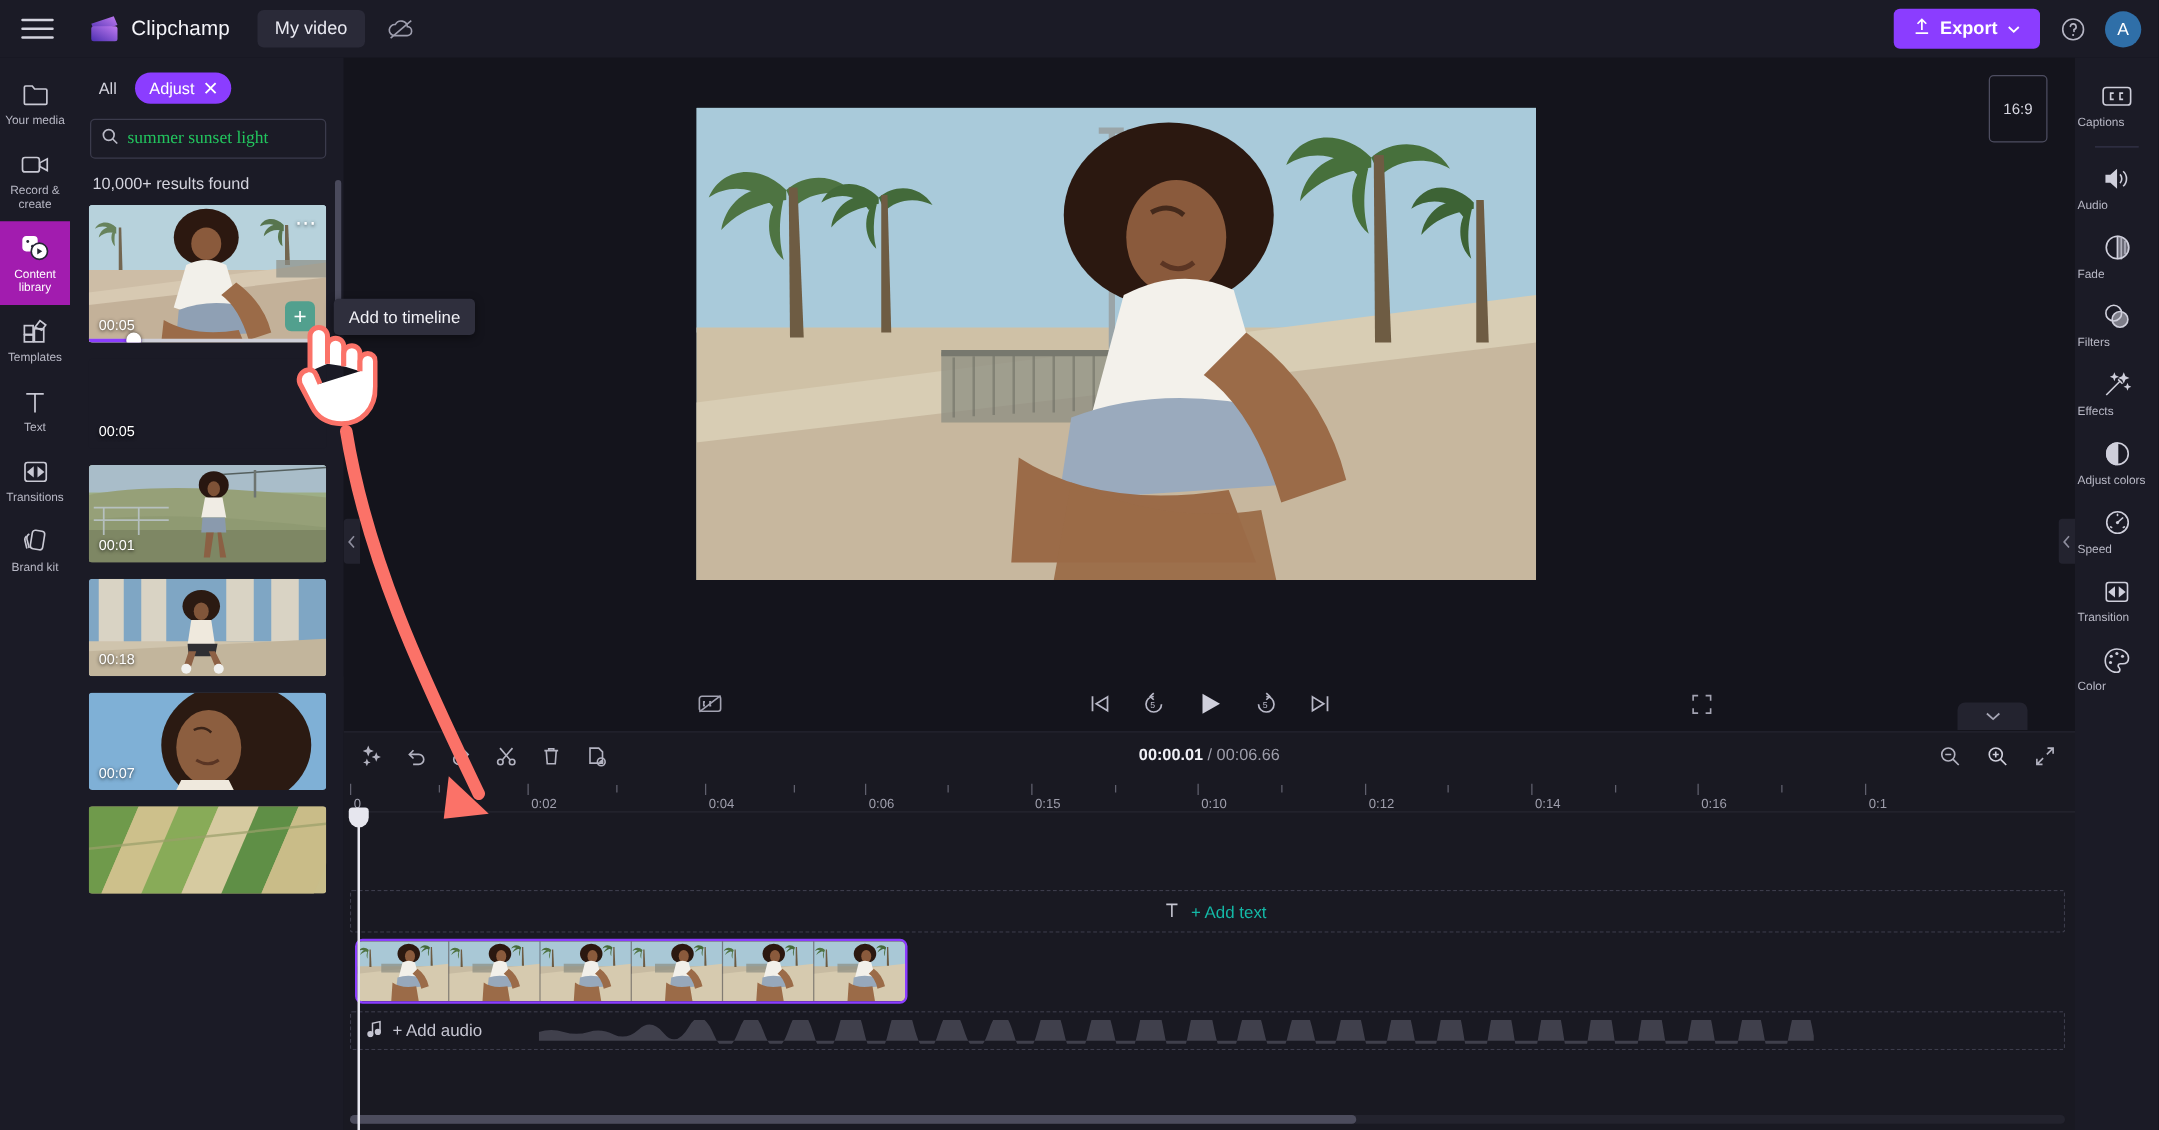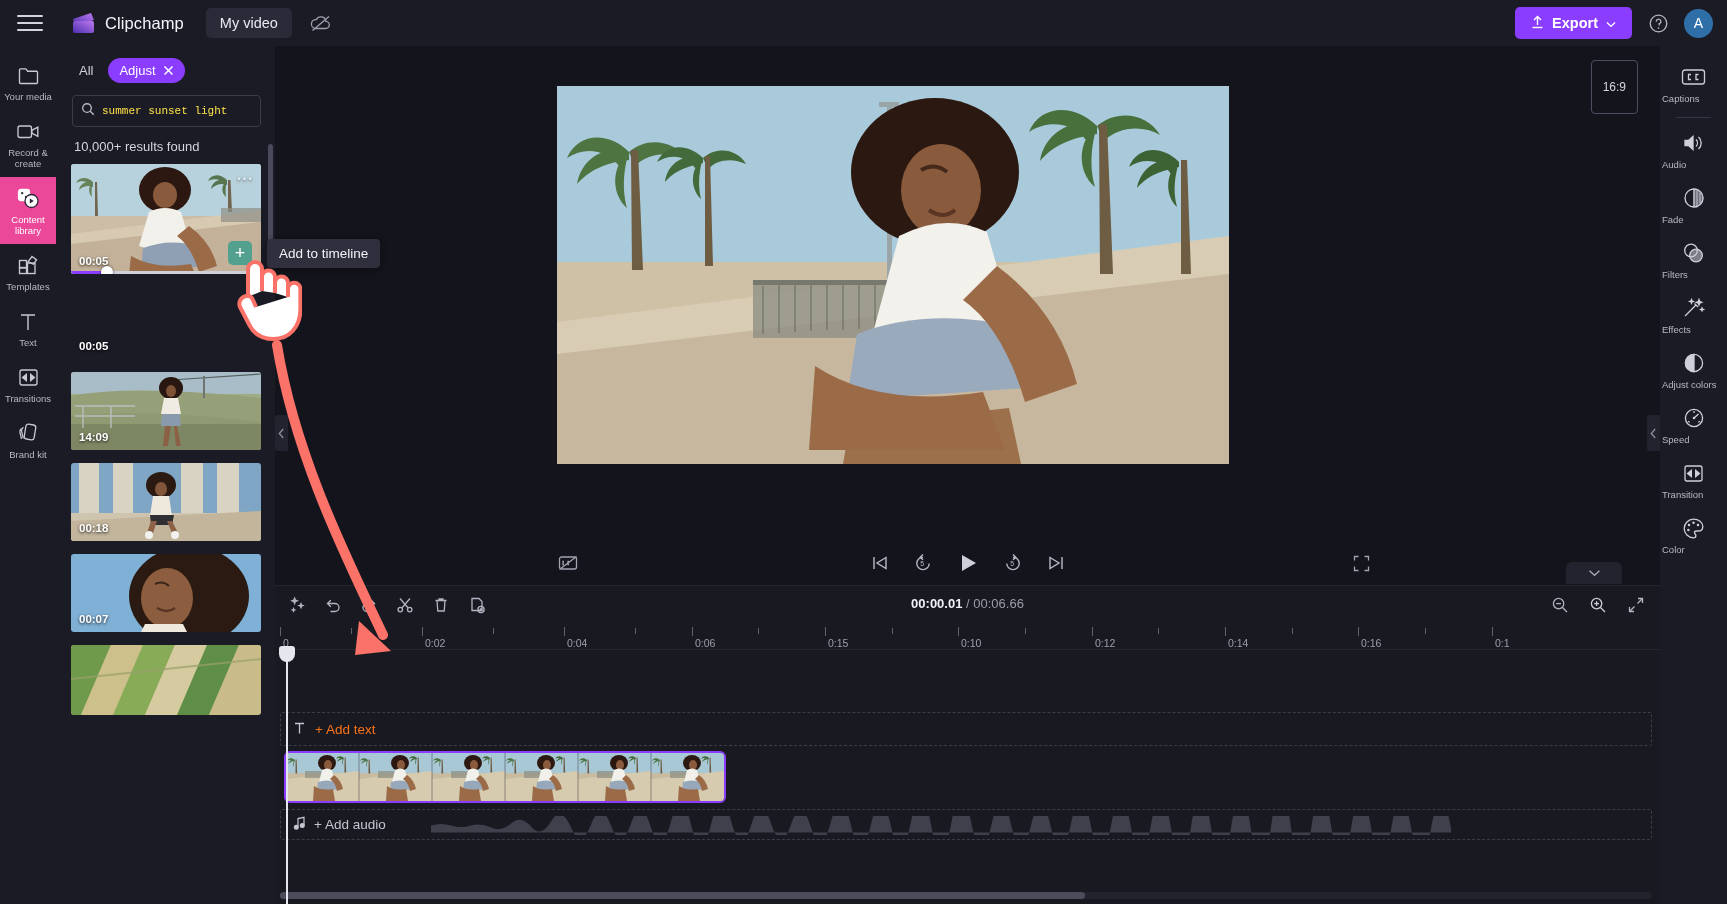--- a/index.html
+++ b/index.html
@@ -53,21 +53,21 @@
   }
 
   
   .rail {
     position: absolute; top: 46px; left: 0; width: 56px; height: 858px;
     background: #1b1b26; padding-top: 8px;
   }
   .rail-item {
     width: 56px; padding: 9px 2px 8px; text-align: center; cursor: pointer;
   }
-  .rail-item.active { background: #ec4899; }
+  .rail-item.active { background: #a21caf; }
   .rail-icon { height: 24px; display: flex; align-items: center; justify-content: center; }
   .rail-label {
     margin-top: 4px; font-size: 9.5px; line-height: 11px; color: #b9b9c6;
   }
   .rail-item.active .rail-label { color: #fff; }
 
   
   .panel {
     position: absolute; top: 46px; left: 56px; width: 219px; height: 858px;
     background: #1b1b26; overflow: hidden;
@@ -83,34 +83,34 @@
   }
   .chip-x { font-size: 14px; line-height: 1; }
   .search-wrap {
     margin: 6px 14px 0 16px; height: 32px;
     border: 1px solid #3b3b4c; border-radius: 4px;
     display: flex; align-items: center; gap: 7px; padding: 0 8px;
     background: #1b1b26;
   }
   .search-input {
     flex: 1; background: transparent; border: none; outline: none;
-    color: #fde047; font-size: 11px; font-family: Liberation Mono, monospace;
+    color: #22c55e; font-size: 14px; font-family: Liberation Serif, serif;
   }
   .results-count {
     padding: 12px 0 10px 18px; font-size: 13px; color: #d4d4de;
   }
   .thumb-list { padding: 0 13px 0 15px; }
   .thumb {
     position: relative; width: 190px; margin-bottom: 13px;
     border-radius: 3px; overflow: hidden; cursor: pointer;
   }
   .thumb-img { width: 190px; display: block; }
   .thumb-dur {
     position: absolute; left: 8px; bottom: 7px;
-    font-size: 11.5px; font-weight: 700; color: #fff;
+    font-size: 11.5px; font-weight: 400; color: #fff;
     text-shadow: 0 1px 3px rgba(0,0,0,.85);
   }
   .thumb-more {
     position: absolute; right: 7px; top: 4px; color: #fff; font-size: 17px;
     letter-spacing: 1px; cursor: pointer; text-shadow: 0 1px 3px rgba(0,0,0,.8);
   }
   .scrub-track {
     position: absolute; left: 0; bottom: 0; width: 190px; height: 3px;
     background: #cfcfd8;
   }
@@ -219,21 +219,21 @@
   }
   .tick { position: absolute; top: 3px; height: 20px; }
   .tick .bar { width: 1px; height: 9px; background: #60606e; }
   .tick .lbl { font-size: 10.5px; color: #9e9eac; margin-top: 1px; margin-left: 3px; white-space: nowrap; }
   .tick.minor .bar { height: 6px; margin-top: 1px; }
   .tracks { position: relative; margin-left: 5px; }
   .track-text {
     position: absolute; left: 0; top: 62px; right: 8px; height: 34px;
     border: 1px dashed #3c3c4b; border-radius: 2px;
     display: flex; align-items: center; gap: 9px; padding-left: 12px;
-    color: #f97316; font-size: 13.5px; cursor: pointer;
+    color: #14b8a6; font-size: 13.5px; cursor: pointer; justify-content: center;
   }
   .track-clip {
     position: absolute; left: 4px; top: 101px; width: 442px; height: 52px;
     border-radius: 6px; overflow: hidden; border: 2px solid #8b3dff;
     cursor: pointer;
   }
   .track-audio {
     position: absolute; left: 0; top: 159px; right: 8px; height: 31px;
     border: 1px dashed #3c3c4b; border-radius: 2px;
     display: flex; align-items: center; gap: 8px; padding-left: 12px;
@@ -462,21 +462,21 @@
           <rect x="132" y="4" width="2" height="22" fill="#6d7470"></rect>
           <g stroke="#b9c3c6" stroke-width="1.4" fill="none" opacity=".9">
             <path d="M4 34h60M4 44h60M12 34v22M40 34v22"></path>
           </g>
           <ellipse cx="100" cy="16" rx="12" ry="11" fill="#281610"></ellipse>
           <ellipse cx="100" cy="19" rx="5" ry="6" fill="#7e5237"></ellipse>
           <path d="M93 26h14l3 16H90z" fill="#f0ece4"></path>
           <path d="M91 42h18l1 12H90z" fill="#8a9aad"></path>
           <path d="M94 54l-2 20h5l3-20zM103 54l2 20h5l-4-20z" fill="#8b6044"></path>
         </svg>
-        <span class="thumb-dur">14:09</span>
+        <span class="thumb-dur">00:01</span>
       </div>
 
       <div class="thumb" style="height:78px;">
         <svg class="thumb-img" width="190" height="78" viewBox="0 0 190 78" preserveAspectRatio="none">
           <rect width="190" height="78" fill="#7fa6c4"></rect>
           <g fill="#d9d3c4">
             <rect x="8" y="0" width="20" height="54"></rect>
               <rect x="42" y="0" width="20" height="52"></rect>
             <rect x="110" y="0" width="22" height="50"></rect>
               <rect x="146" y="0" width="22" height="52"></rect>

